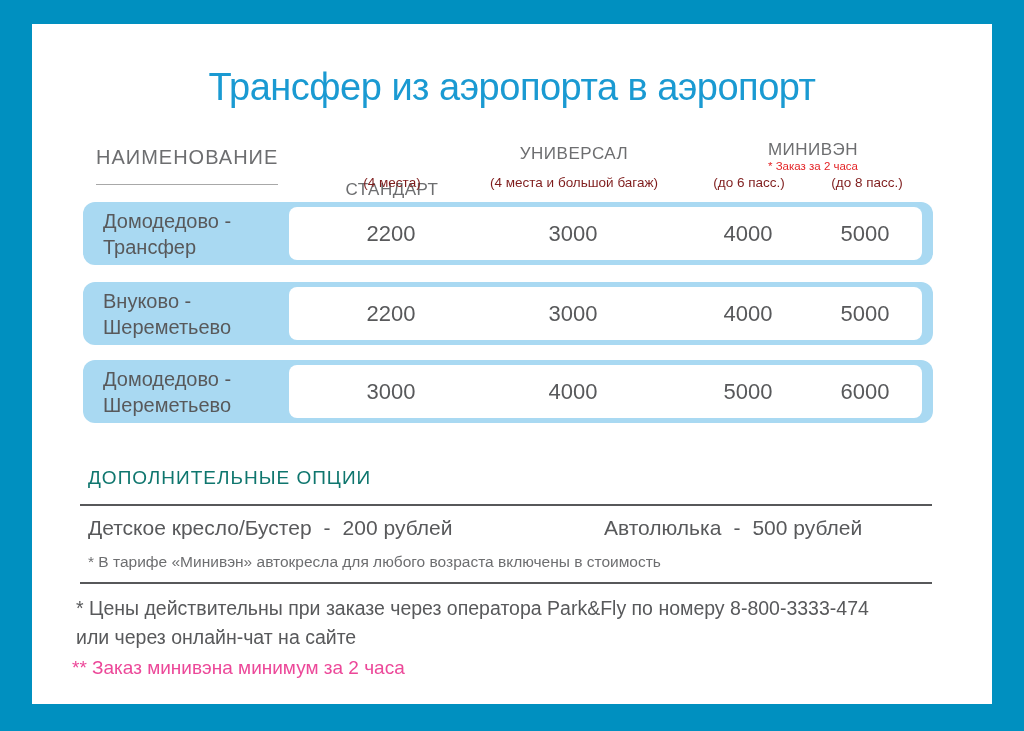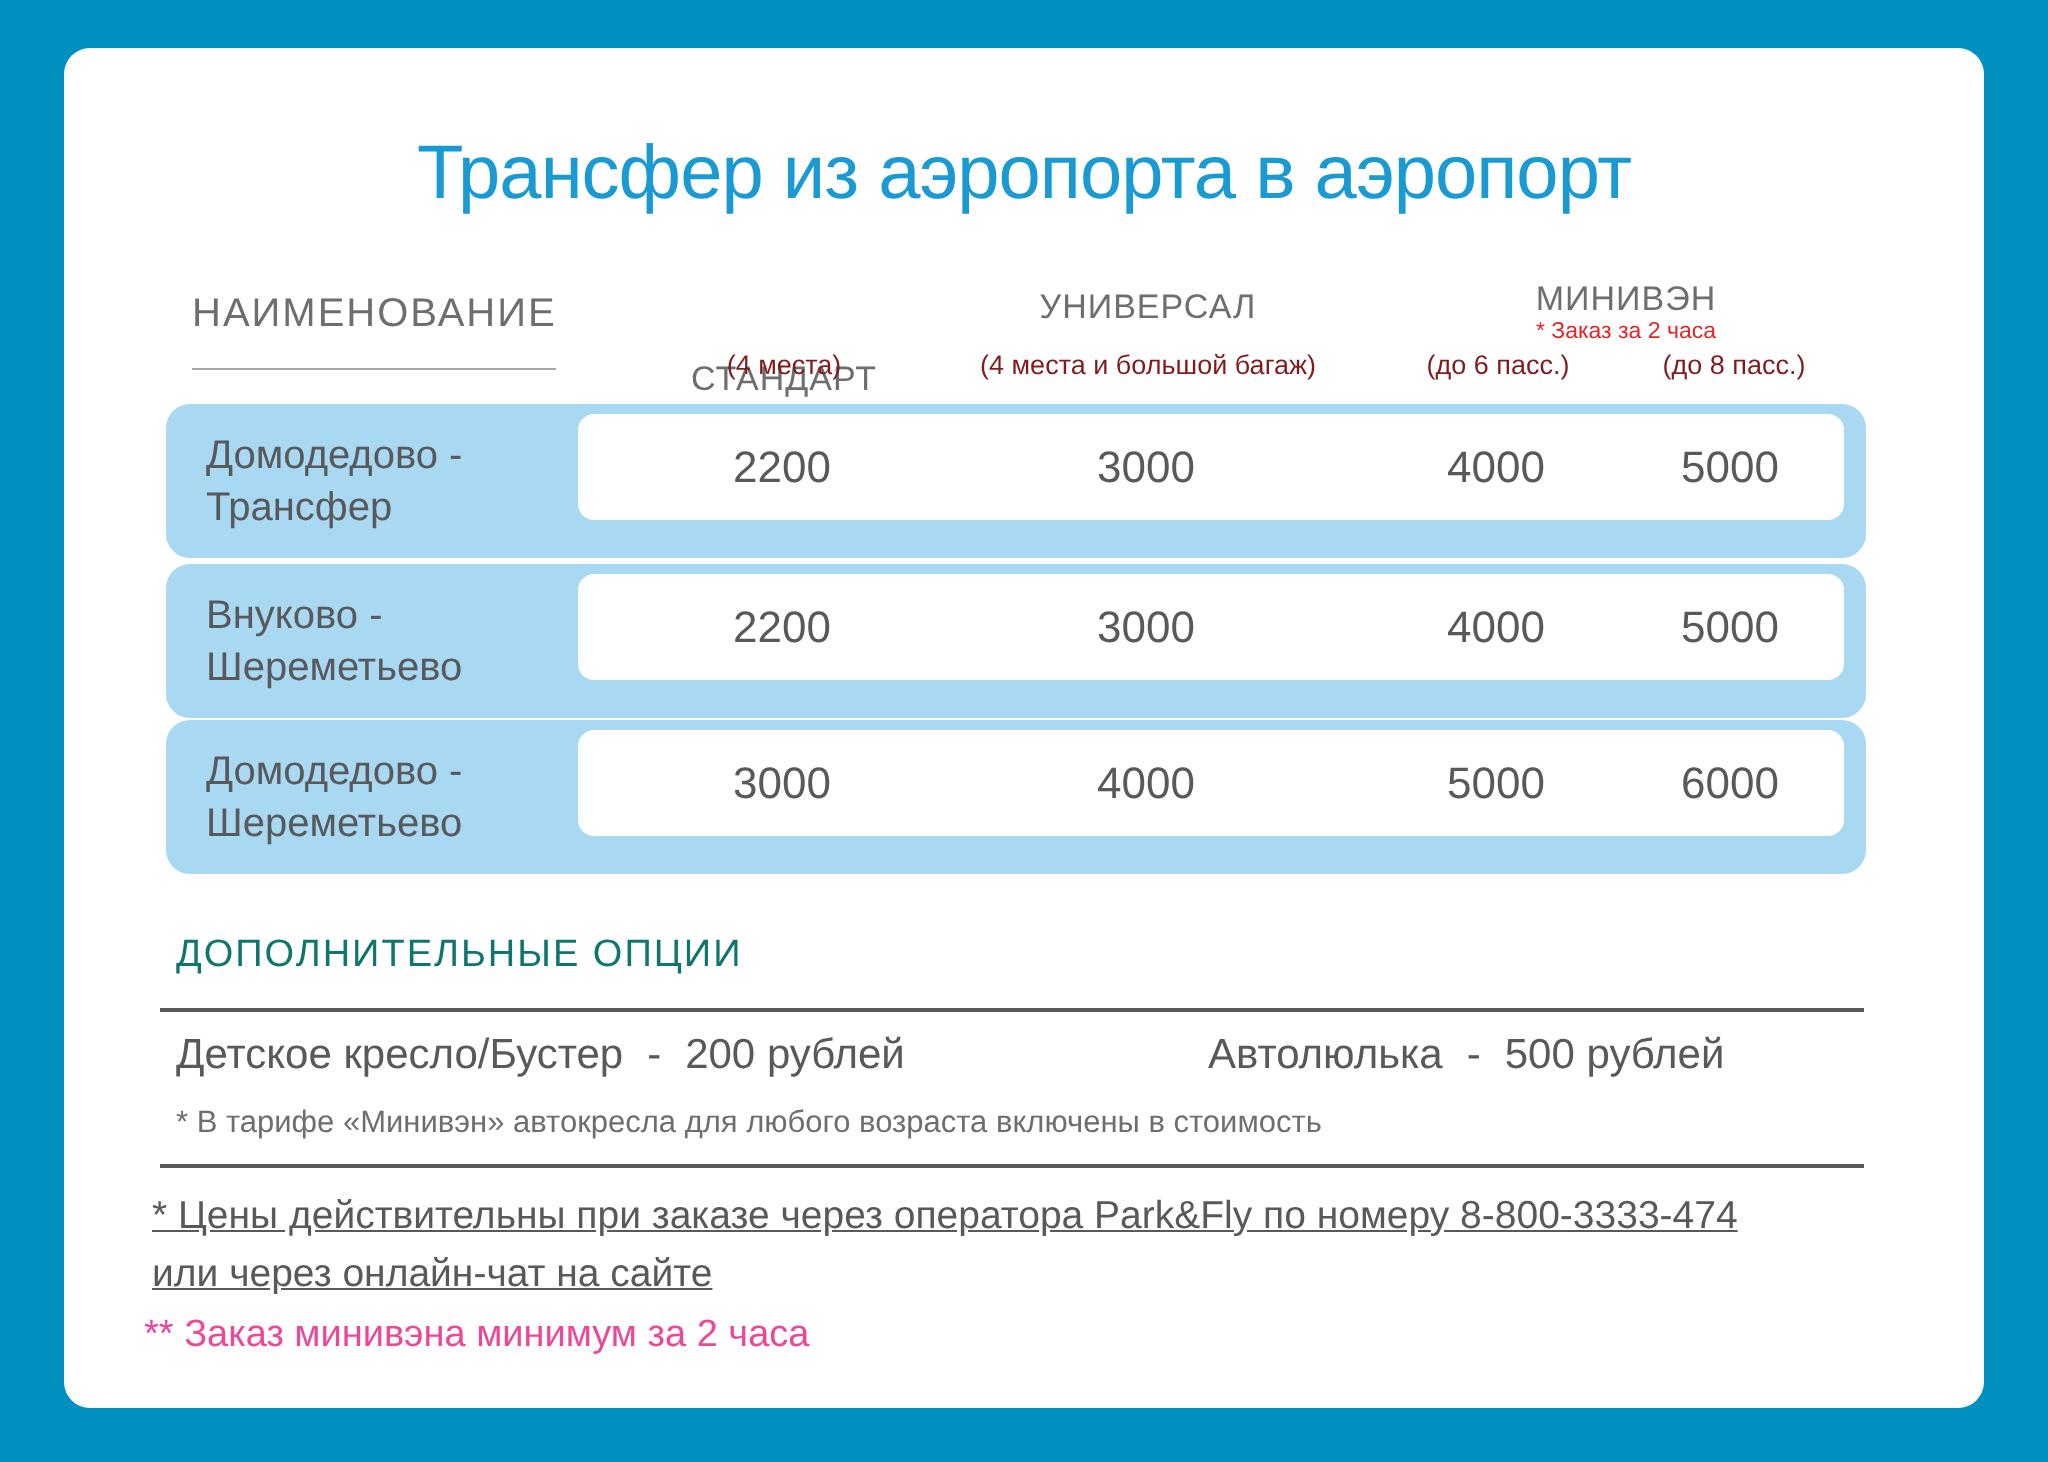--- a/index.html
+++ b/index.html
@@ -10,21 +10,20 @@
     width: 1024px;
     height: 731px;
     background: #0090c0;
     overflow: hidden;
   }
   .card {
     position: absolute;
     left: 32px; top: 24px;
     width: 960px; height: 680px;
     background: #ffffff;
-    border-radius: 13px;
   }
   .abs { position: absolute; }
 
   .title {
     left: 0; top: 42px; width: 100%;
     text-align: center;
     font-size: 38px;
     letter-spacing: -0.5px;
     color: #1a9ad2;
     white-space: nowrap;
@@ -62,21 +61,21 @@
     transform: translateX(-50%);
     white-space: nowrap;
   }
   .sub-standard  { left: 360px; top: 151px; }
   .sub-universal { left: 542px; top: 151px; }
   .sub-m6        { left: 717px; top: 151px; }
   .sub-m8        { left: 835px; top: 151px; }
 
   .transfer-row {
     left: 51px;
-    width: 850px; height: 77px;
+    width: 850px; height: 63px;
     background: #a9d9f2;
     border-radius: 12px;
   }
   .row-1 { top: 178px; }
   .row-2 { top: 258px; }
   .row-3 { top: 336px; }
 
   .route-label {
     position: absolute;
     left: 20px; top: 50%;
@@ -137,21 +136,20 @@
     font-size: 15.5px;
     color: #6d6e70;
     white-space: nowrap;
   }
 
   .footer-note {
     left: 44px;
     font-size: 19.5px;
     color: #58595b;
     white-space: nowrap;
-    text-decoration: underline;
   }
   .footer-line-1 { top: 573px; }
   .footer-line-2 { top: 602px; }
   .footer-red {
     left: 40px; top: 633px;
     font-size: 19px;
     color: #ec4899;
     white-space: nowrap;
   }
 </style>

